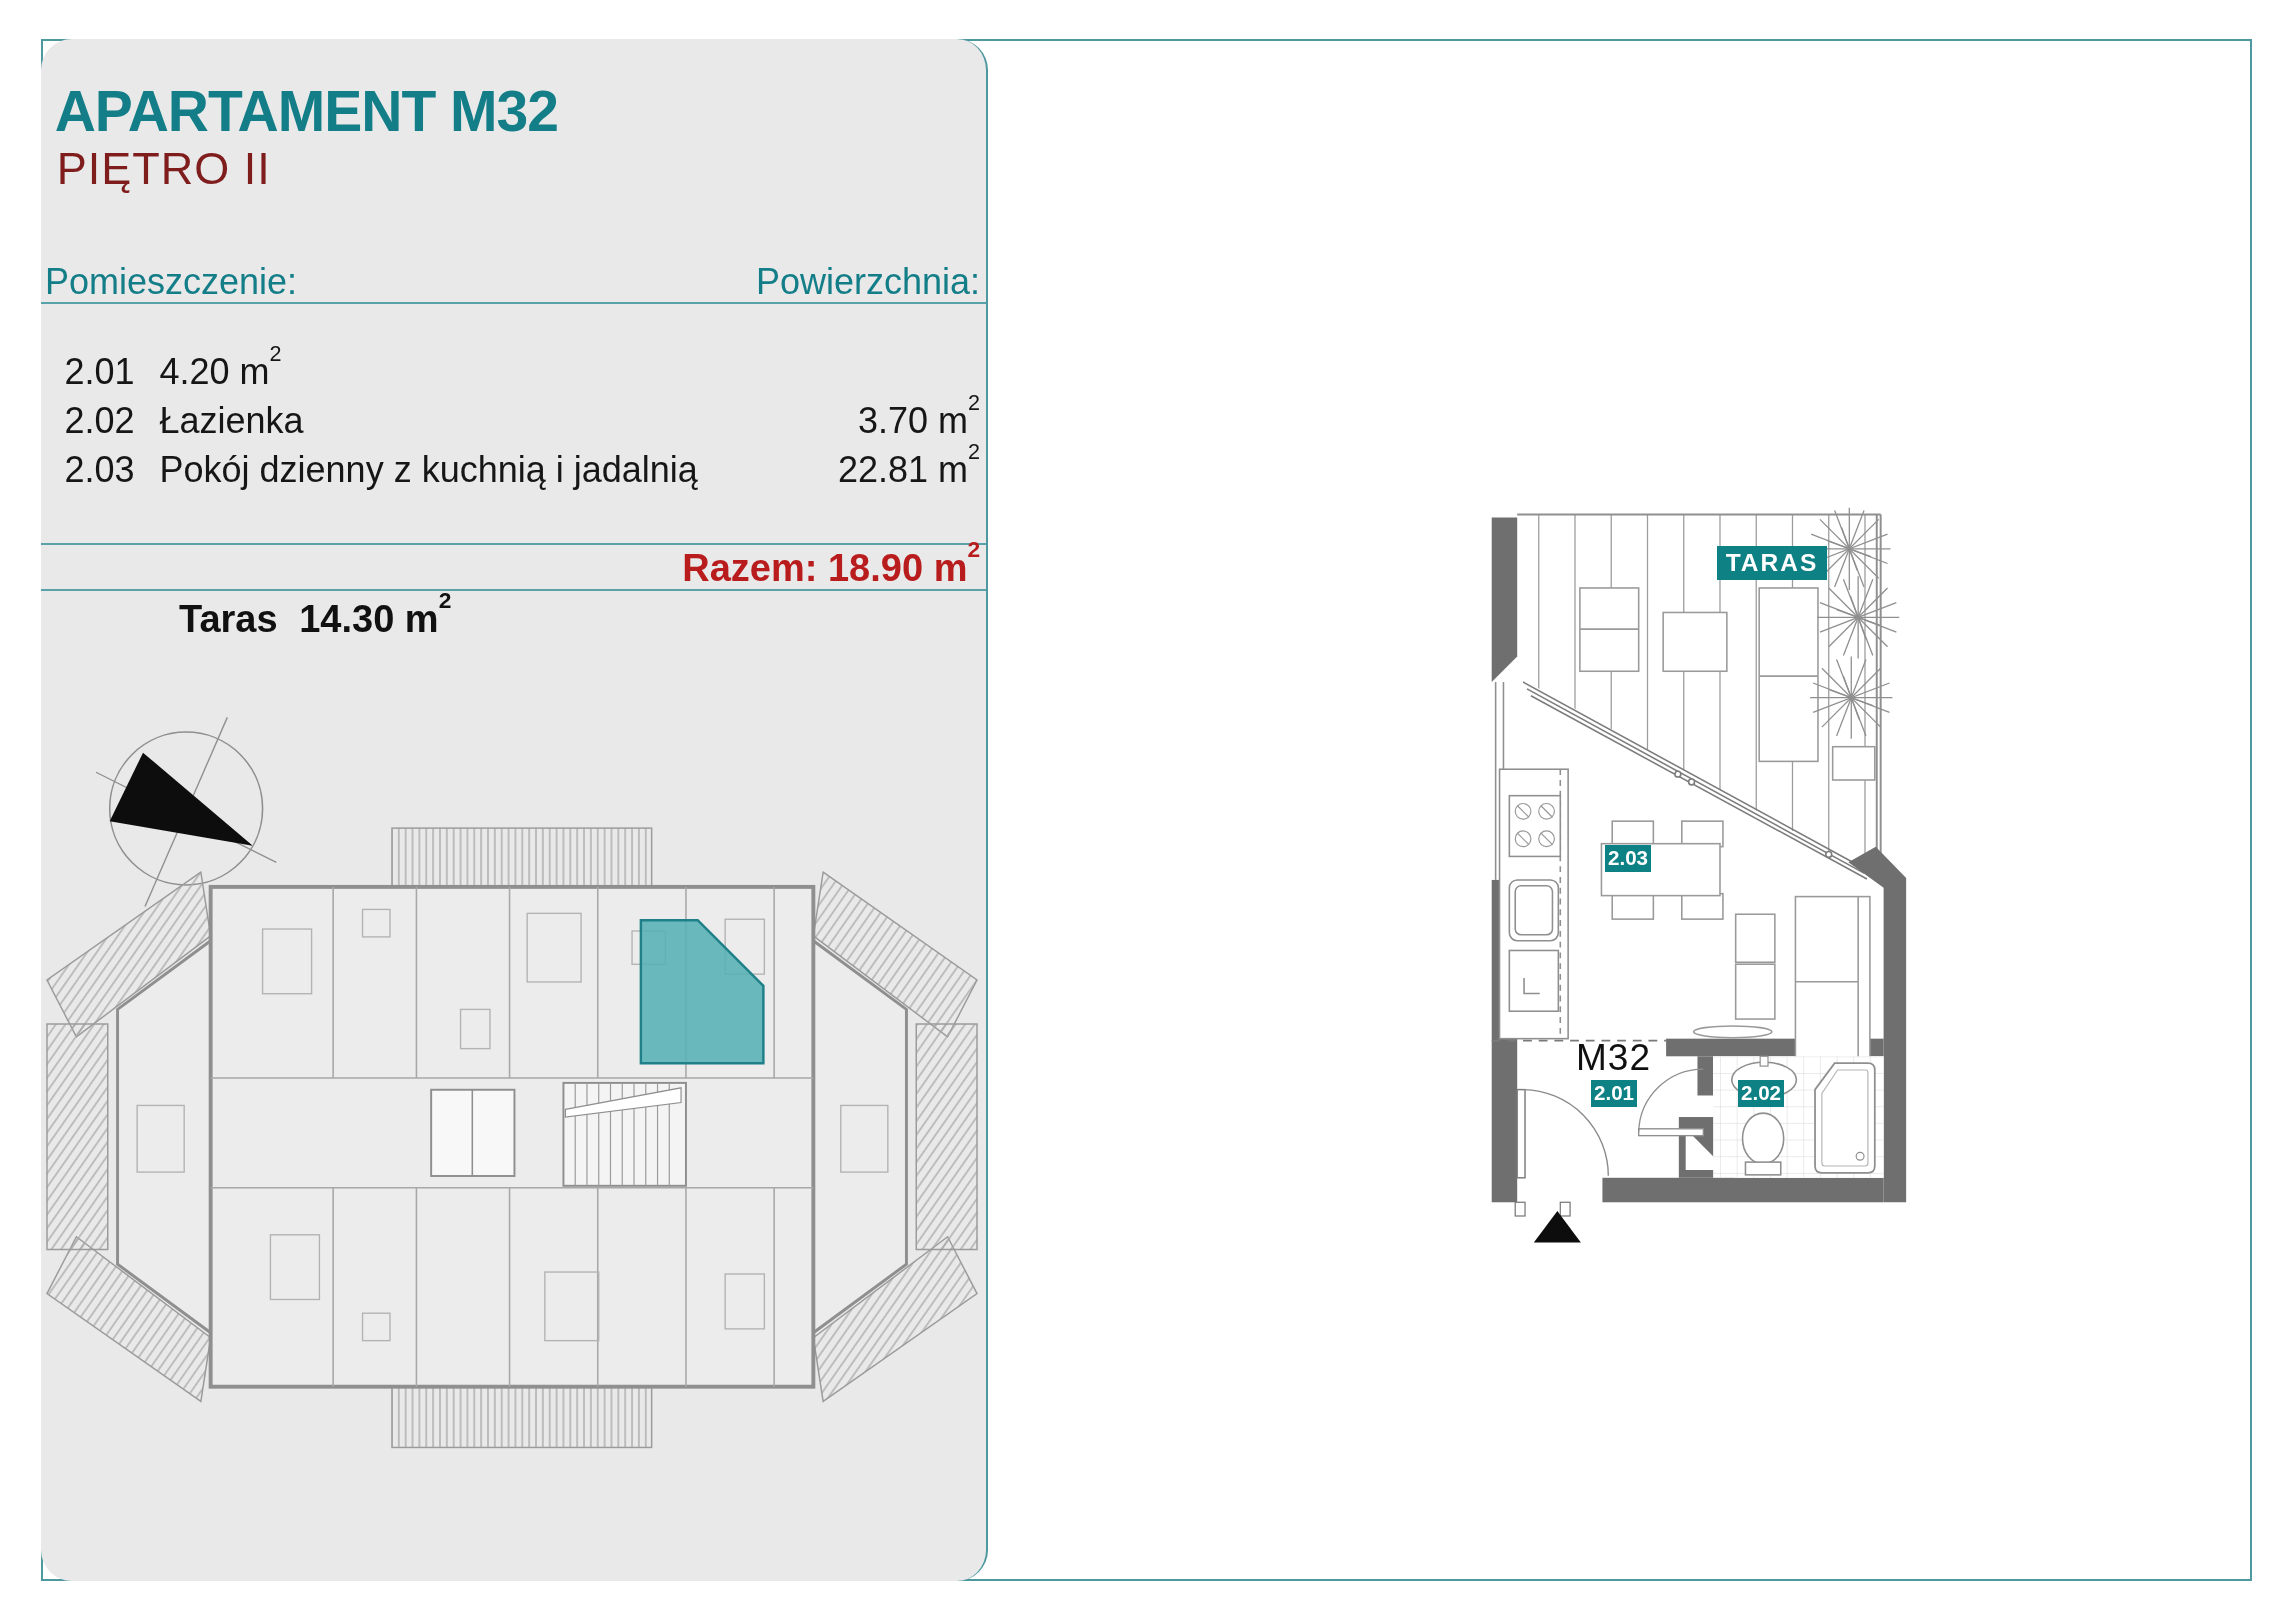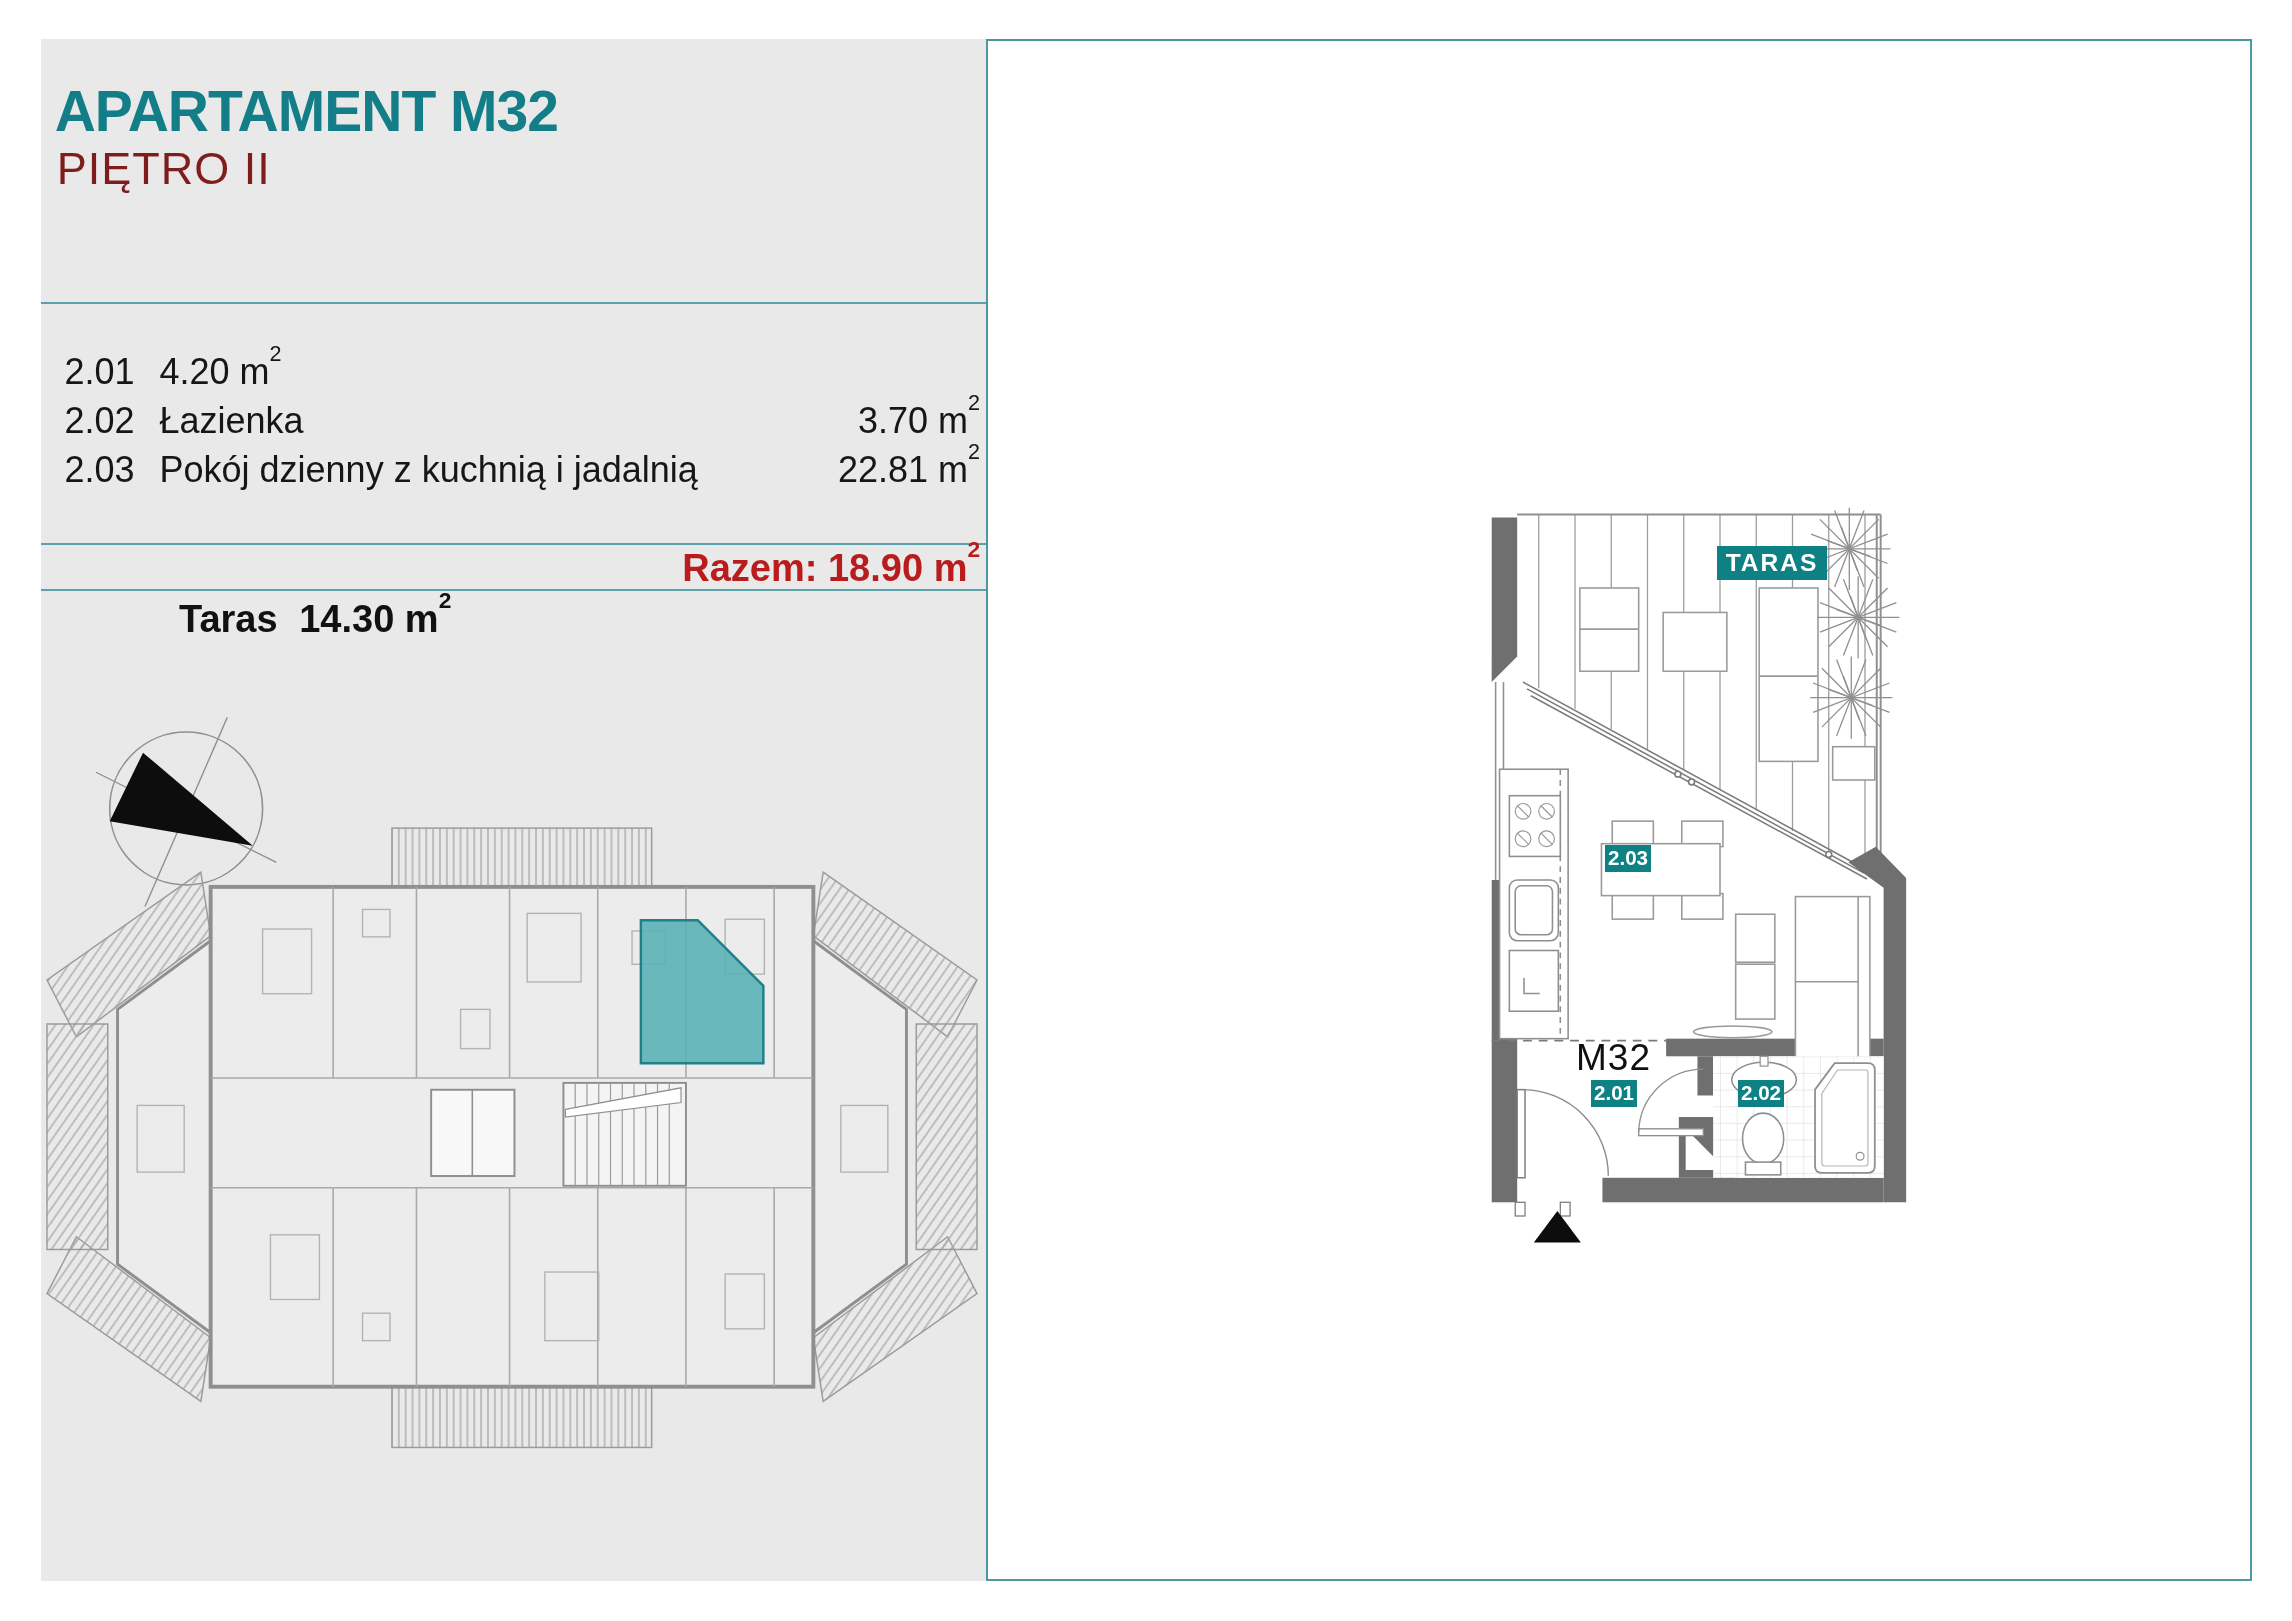--- a/index.html
+++ b/index.html
@@ -1,18 +1,18 @@
 <!DOCTYPE html>
 <html><head>
 <meta charset="utf-8">
 <style>
   html,body{margin:0;padding:0;background:#ffffff;}
   body{width:2293px;height:1621px;position:relative;font-family:"Liberation Sans",sans-serif;overflow:hidden;}
   .frame{position:absolute;left:41px;top:39px;width:2211px;height:1542px;border:2px solid #4e98a0;box-sizing:border-box;background:#ffffff;}
-  .panel{position:absolute;left:41px;top:39px;width:947px;height:1542px;background:#e9e9e9;border-right:2px solid #4e98a0;box-sizing:border-box;}
+  .panel{position:absolute;left:41px;top:39px;width:947px;height:1542px;background:#e9e9e9;border-right:2px solid #4e98a0;box-sizing:border-box;border-radius:31px;}
   .title{position:absolute;left:13.7px;top:39px;font-size:57px;font-weight:bold;color:#137e88;letter-spacing:-1px;white-space:nowrap;}
   .subtitle{position:absolute;left:15.7px;top:104px;font-size:45px;color:#7f1d1d;letter-spacing:1px;}
   .cols{position:absolute;left:3.9px;right:5.9px;top:222px;display:flex;justify-content:space-between;font-size:36px;color:#137e88;}
   .rule{position:absolute;left:0;right:0;height:0;border-top:2px solid #5aa2a9;}
   .rule1{top:263px;} .rule2{top:504px;} .rule3{top:550px;}
   .rows{position:absolute;left:0;right:5.9px;top:312px;}
   .row{display:flex;align-items:baseline;height:49px;font-size:36px;color:#161616;}
   .row .no{width:95px;padding-left:23.5px;flex:none;}
   .row .nm{flex:1;}
   .row .val{text-align:left;white-space:nowrap;}
@@ -31,20 +31,24 @@
 </style>
 </head>
 <body>
 
 <div class="frame"></div>
 
 <div class="panel">
   <div class="title">APARTAMENT M32</div>
   <div class="subtitle">PIĘTRO II</div>
 
+  <div class="cols">
+    <span>Pomieszczenie:</span>
+    <span>Powierzchnia:</span>
+  </div>
   <div class="rule rule1"></div>
 
   <div class="rows">
     <div class="row">
       <span class="no">2.01</span>
       <span class="val"><span>4.20</span>&nbsp;<span>m</span><sup>2</sup></span>
     </div>
     <div class="row">
       <span class="no">2.02</span>
       <span class="nm">Łazienka</span>

